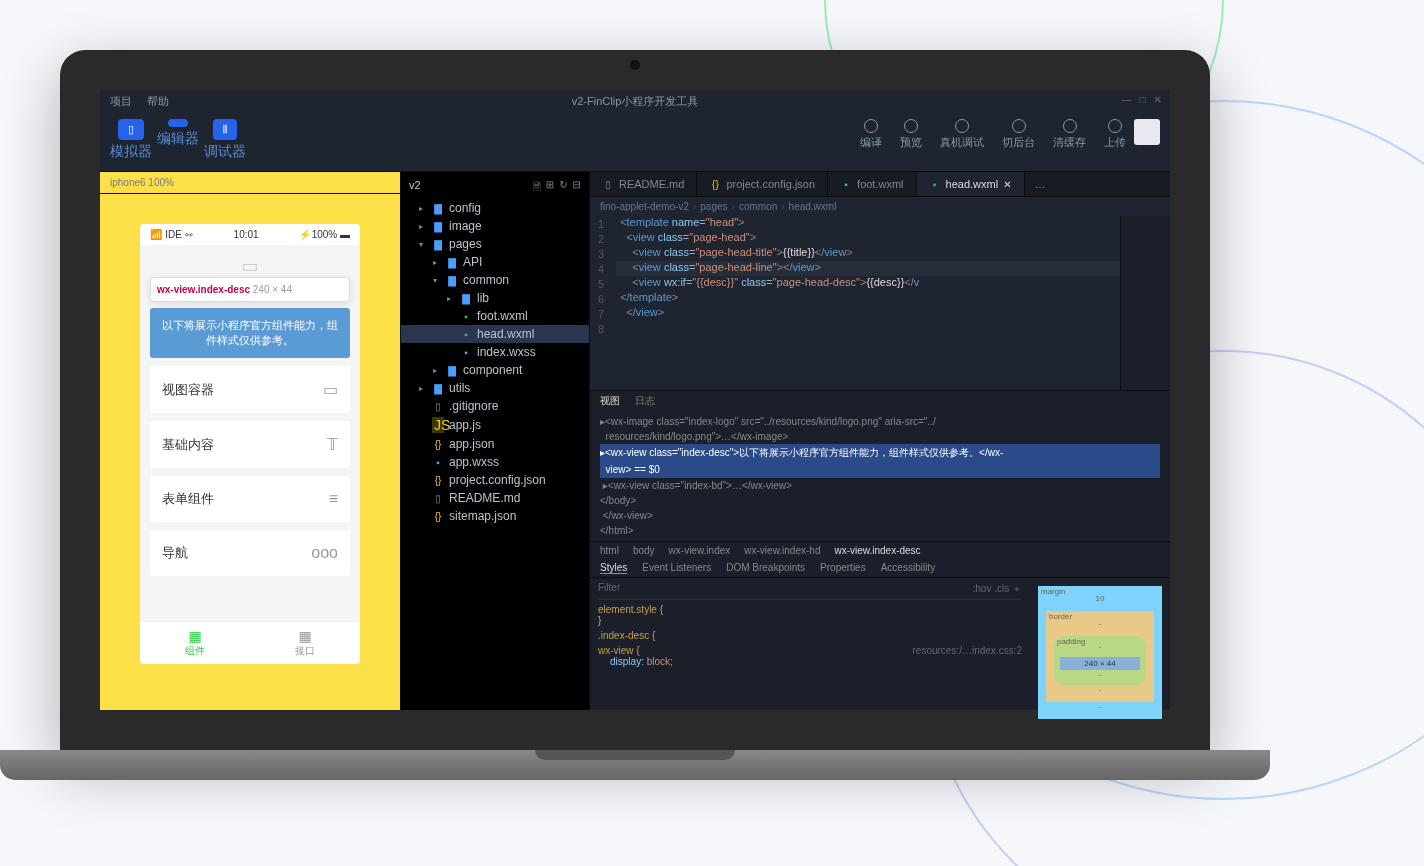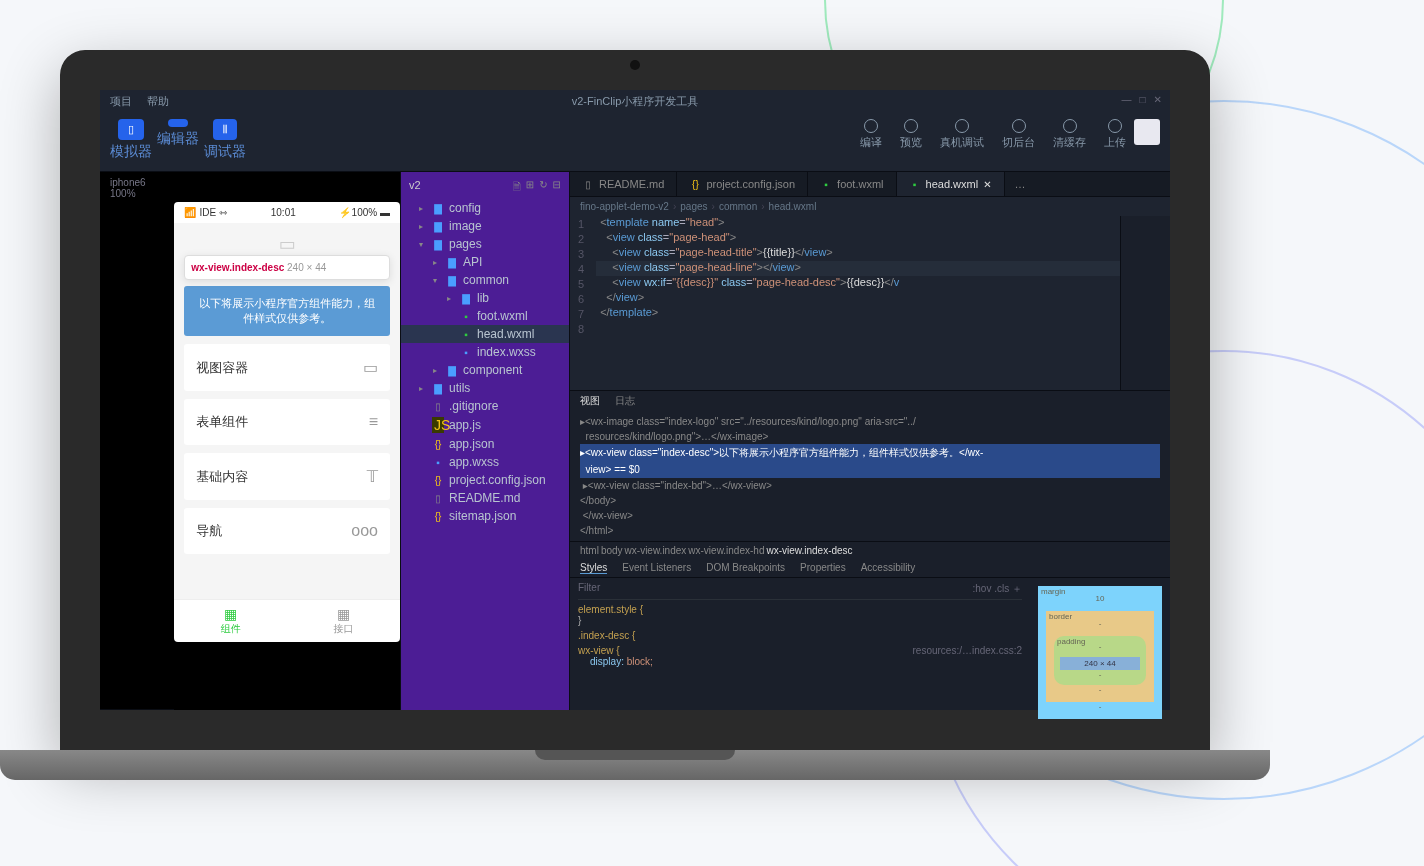--- a/index.html
+++ b/index.html
@@ -30,43 +30,43 @@
 .pill-label { color: #5b8bd4; font-size: 14px; text-align: left; margin-top: 3px; }
 .tool-col { display: flex; flex-direction: column; align-items: center; }
 .toolbar-right { margin-left: auto; display: flex; gap: 18px; }
 .tool-btn { display: flex; flex-direction: column; align-items: center; gap: 2px; color: #8899aa; }
 .tool-btn .ico { width: 14px; height: 14px; border: 1px solid #8899aa; border-radius: 50%; }
 .avatar { width: 26px; height: 26px; background: #e8e8f0; border-radius: 3px; }
 
 .main { display: flex; flex: 1; min-height: 0; border-top: 1px solid #0a0d14; }
 
 
-.sim-panel { width: 300px; background: #000000; display: flex; flex-direction: row; }
+.sim-panel { width: 300px; background: #fde047; display: flex; flex-direction: column; }
 .sim-header { padding: 5px 10px; color: #778; font-size: 10px; border-bottom: 1px solid #0a0d14; }
-.phone { background: #fff; margin: 30px auto; width: 266px; height: 440px; border-radius: 4px; display: flex; flex-direction: column; color: #333; }
+.phone { background: #fff; margin: 30px auto; width: 220px; height: 440px; border-radius: 4px; display: flex; flex-direction: column; color: #333; }
 .status-bar { display: flex; justify-content: space-between; padding: 5px 10px; font-size: 10px; }
 .phone-nav { display: flex; align-items: center; padding: 6px 10px; border-bottom: 1px solid #eee; }
 .phone-title { flex: 1; text-align: center; font-size: 13px; font-weight: 500; }
 .capsule { display: flex; border: 1px solid #ccc; border-radius: 12px; }
 .capsule span { padding: 2px 8px; font-size: 10px; }
 .capsule span:first-child { border-right: 1px solid #ccc; }
 .phone-body { flex: 1; background: #f5f5f5; padding: 10px; overflow: hidden; }
 .tooltip-box { background: #fff; border: 1px solid #ddd; border-radius: 4px; padding: 6px; font-size: 10px; position: relative; box-shadow: 0 2px 8px rgba(0,0,0,0.1); }
 .tooltip-box b { color: #c04; }
 .tooltip-box span { color: #999; }
 .selected-view { background: #5b9bd5; color: #fff; padding: 10px; margin-top: 6px; font-size: 11px; text-align: center; border-radius: 3px; }
 .list-item { background: #fff; padding: 14px 12px; margin-top: 8px; display: flex; justify-content: space-between; align-items: center; font-size: 13px; border-radius: 3px; }
 .list-item .ico { color: #999; font-size: 16px; }
 .tabbar { display: flex; border-top: 1px solid #eee; }
 .tab { flex: 1; text-align: center; padding: 6px; font-size: 10px; color: #999; }
 .tab.active { color: #2ecc40; }
 .tab .ico { display: block; font-size: 14px; }
 
 
-.explorer { width: 170px; background: #4c1d95; border-left: 1px solid #0a0d14; border-right: 1px solid #0a0d14; padding: 4px 0; overflow-y: auto; }
+.explorer { width: 190px; background: #000000; border-left: 1px solid #0a0d14; border-right: 1px solid #0a0d14; padding: 4px 0; overflow-y: auto; }
 .exp-header { display: flex; justify-content: space-between; padding: 3px 8px; color: #ccc; font-weight: 500; }
 .exp-header .icos { display: flex; gap: 5px; color: #888; font-size: 10px; }
 .tree-item { display: flex; align-items: center; gap: 5px; padding: 2px 6px; color: #b8c4d0; font-size: 12px; white-space: nowrap; }
 .tree-item.selected { background: #2a3550; }
 .indent-1 { padding-left: 18px; } .indent-2 { padding-left: 32px; } .indent-3 { padding-left: 46px; }
 .arrow { font-size: 8px; width: 8px; color: #888; }
 .fico { width: 12px; text-align: center; font-size: 10px; }
 .folder { color: #4a9eff; }
 .js-ico { color: #f5c518; background: #3a3a00; padding: 0 2px; font-size: 14px; }
 .json-ico { color: #f5c518; }
@@ -92,21 +92,21 @@
 .tag { color: #5a9bd4; } .attr { color: #8cc8f0; } .str { color: #ce9178; } .punct { color: #888; } .expr { color: #ddd; }
 .minimap { width: 50px; background: #1a1f2a; border-left: 1px solid #0a0d14; }
 
 
 .devtools { height: 320px; background: #1a1f2a; border-top: 1px solid #0a0d14; display: flex; flex-direction: column; font-family: Consolas, monospace; font-size: 10px; }
 .dt-tabs { display: flex; gap: 15px; padding: 3px 10px; color: #888; }
 .dt-tabs .on { color: #ddd; }
 .dt-dom { padding: 3px 10px; color: #888; line-height: 1.5; overflow: hidden; }
 .dt-dom div { white-space: pre; }
 .dt-dom .hl { background: #2a4a8a; color: #fff; padding: 1px 0; }
-.dt-path { padding: 3px 10px; color: #888; display: flex; gap: 2px; border-top: 1px solid #0a0d14; }
+.dt-path { padding: 3px 10px; color: #888; display: flex; gap: 14px; border-top: 1px solid #0a0d14; }
 .dt-path span.on { color: #ddd; }
 .dt-subtabs { display: flex; gap: 15px; padding: 3px 10px; color: #888; border-bottom: 1px solid #0a0d14; }
 .dt-subtabs .on { color: #ddd; border-bottom: 1px solid #5a9bd4; }
 .dt-styles { display: flex; flex: 1; min-height: 0; }
 .dt-css { flex: 1; padding: 4px 8px; color: #aaa; overflow: hidden; }
 .dt-css .filter-row { display: flex; justify-content: space-between; color: #667; padding-bottom: 3px; border-bottom: 1px solid #2a3038; }
 .dt-css .rule { margin-top: 4px; }
 .dt-css .sel { color: #c3a050; }
 .dt-css .prop { color: #8cc8f0; padding-left: 12px; }
 .dt-css .val { color: #ce9178; }
@@ -199,26 +199,26 @@
               <div class="tooltip-box">
                 <b>wx-view.index-desc</b> <span>240 × 44</span>
               </div>
               <div class="selected-view">以下将展示小程序官方组件能力，组件样式仅供参考。</div>
               <div id="sim-items">
                   <div class="list-item">
                     <span>视图容器</span>
                     <span class="ico">▭</span>
                   </div>
                   <div class="list-item">
+                    <span>基础内容</span>
+                    <span class="ico">𝕋</span>
+                  </div>
+                  <div class="list-item">
                     <span>表单组件</span>
                     <span class="ico">≡</span>
-                  </div>
-                  <div class="list-item">
-                    <span>基础内容</span>
-                    <span class="ico">𝕋</span>
                   </div>
                   <div class="list-item">
                     <span>导航</span>
                     <span class="ico">ooo</span>
                   </div>
                 </div>
             </div>
             <div class="tabbar" id="sim-tabs">
                 <div class="tab active"><span class="ico">▦</span>组件</div>
                 <div class="tab"><span class="ico">▦</span>接口</div>
@@ -357,22 +357,22 @@
                 <div>6</div>
                 <div>7</div>
                 <div>8</div>
               </div>
             <div class="code-lines" id="code-lines">
                 <div><span class="punct">&lt;</span><span class="tag">template</span> <span class="attr">name</span>=<span class="str">"head"</span><span class="punct">&gt;</span></div>
                 <div>  <span class="punct">&lt;</span><span class="tag">view</span> <span class="attr">class</span>=<span class="str">"page-head"</span><span class="punct">&gt;</span></div>
                 <div>    <span class="punct">&lt;</span><span class="tag">view</span> <span class="attr">class</span>=<span class="str">"page-head-title"</span><span class="punct">&gt;</span><span class="expr">{{title}}</span><span class="punct">&lt;/</span><span class="tag">view</span><span class="punct">&gt;</span></div>
                 <div class="cursor-line">    <span class="punct">&lt;</span><span class="tag">view</span> <span class="attr">class</span>=<span class="str">"page-head-line"</span><span class="punct">&gt;&lt;/</span><span class="tag">view</span><span class="punct">&gt;</span></div>
                 <div>    <span class="punct">&lt;</span><span class="tag">view</span> <span class="attr">wx:if</span>=<span class="str">"{{desc}}"</span> <span class="attr">class</span>=<span class="str">"page-head-desc"</span><span class="punct">&gt;</span><span class="expr">{{desc}}</span><span class="punct">&lt;/</span><span class="tag">v</span></div>
+                <div><span class="punct">&lt;/</span><span class="tag">template</span><span class="punct">&gt;</span></div>
                 <div>  <span class="punct">&lt;/</span><span class="tag">view</span><span class="punct">&gt;</span></div>
-                <div><span class="punct">&lt;/</span><span class="tag">template</span><span class="punct">&gt;</span></div>
                 <div></div>
               </div>
             <div class="minimap"></div>
           </div>
 
           <div class="devtools">
             <div class="dt-tabs" id="dt-top-tabs">
                 <span class="on">视图</span>
                 <span class="">日志</span>
               </div>

